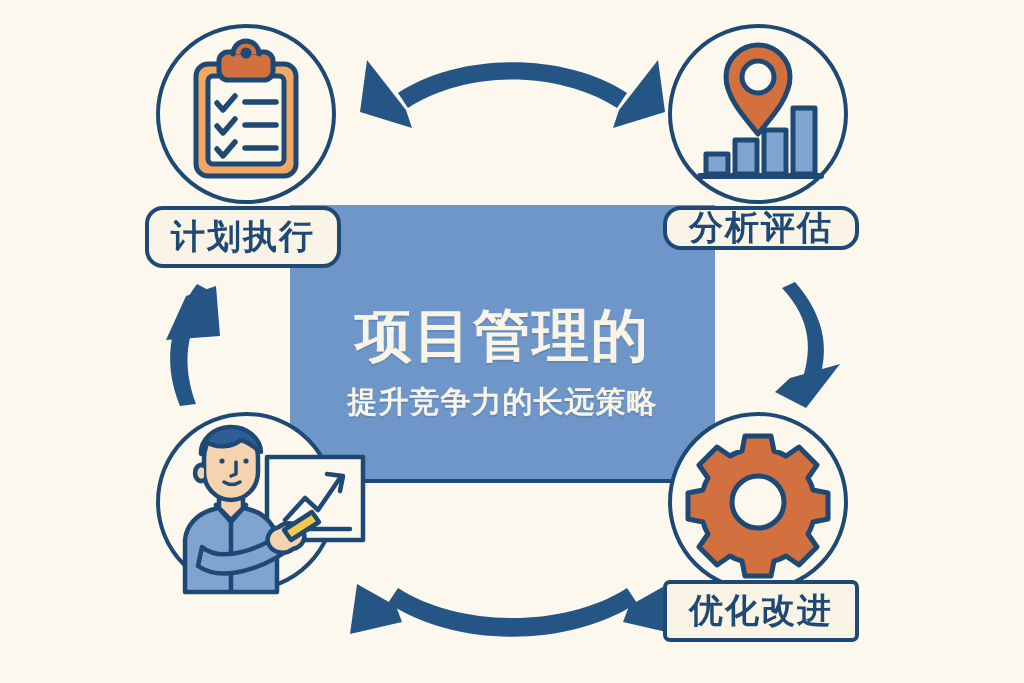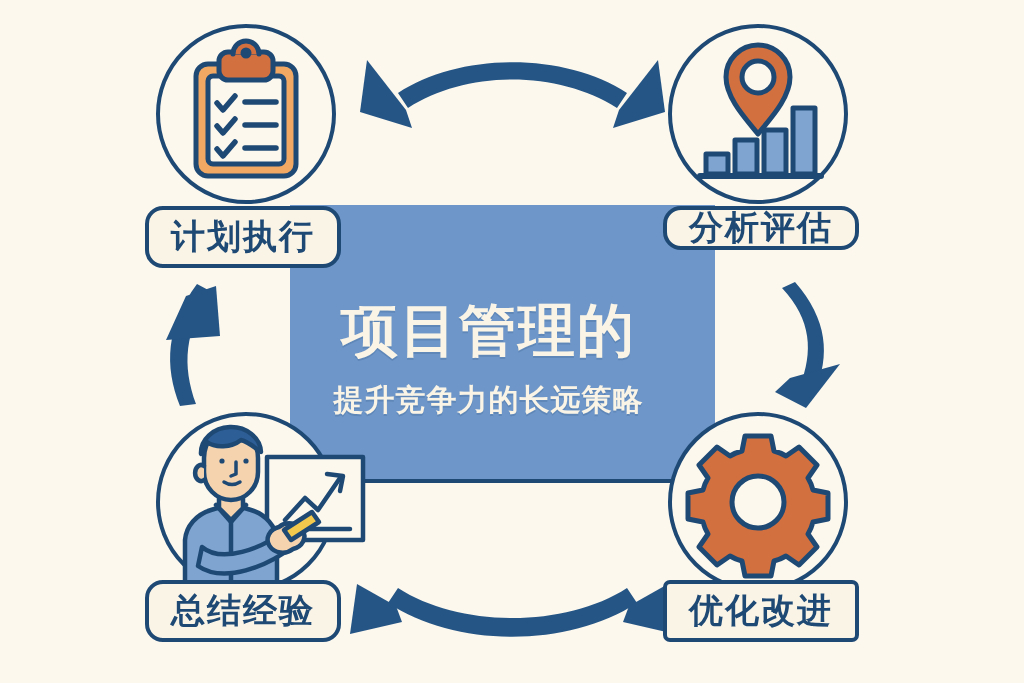--- a/index.html
+++ b/index.html
@@ -18,37 +18,37 @@
     overflow: hidden;
   }
   #stage svg.layer {
     position: absolute;
     top: 0;
     left: 0;
     width: 1024px;
     height: 683px;
   }
   .cjk {
-    font-family: Liberation Mono, monospace;
+    font-family: Liberation Serif, serif;
     font-weight: bold;
   }
   
   .center-panel {
     position: absolute;
     left: 290px;
     top: 205px;
     width: 425px;
     height: 278px;
     background: #6E96C8;
     border-bottom: 4px solid #1E4975;
     box-sizing: border-box;
   }
   .center-text-wrap {
     position: absolute;
-    left: 276px;
+    left: 290px;
     top: 205px;
     width: 425px;
     height: 278px;
     display: flex;
     flex-direction: column;
     align-items: center;
     justify-content: center;
     box-sizing: border-box;
     padding-top: 34px;
   }
@@ -269,20 +269,17 @@
     <div class="title-line cjk">项目管理的</div>
     <div class="subtitle-line cjk">提升竞争力的长远策略</div>
   </div>
 
   <div class="label-chip" id="chip-plan">
     <span class="cjk">计划执行</span>
   </div>
   <div class="label-chip" id="chip-analy">
     <span class="cjk">分析评估</span>
   </div>
-  <div class="label-chip" id="chip-review">
-    <span class="cjk">总结经验</span>
-  </div>
   <div class="label-chip" id="chip-opt">
     <span class="cjk">优化改进</span>
   </div>
 
 </div>
 
 </body></html>

